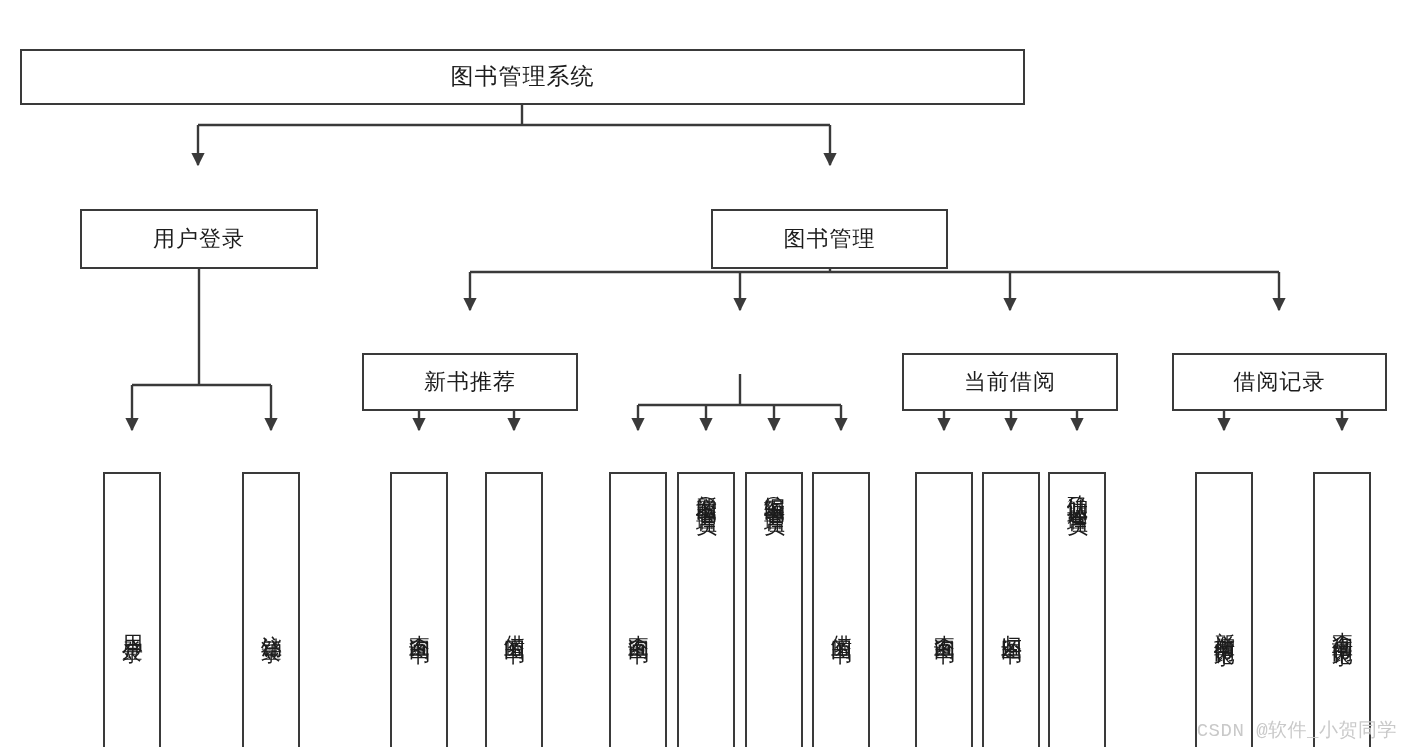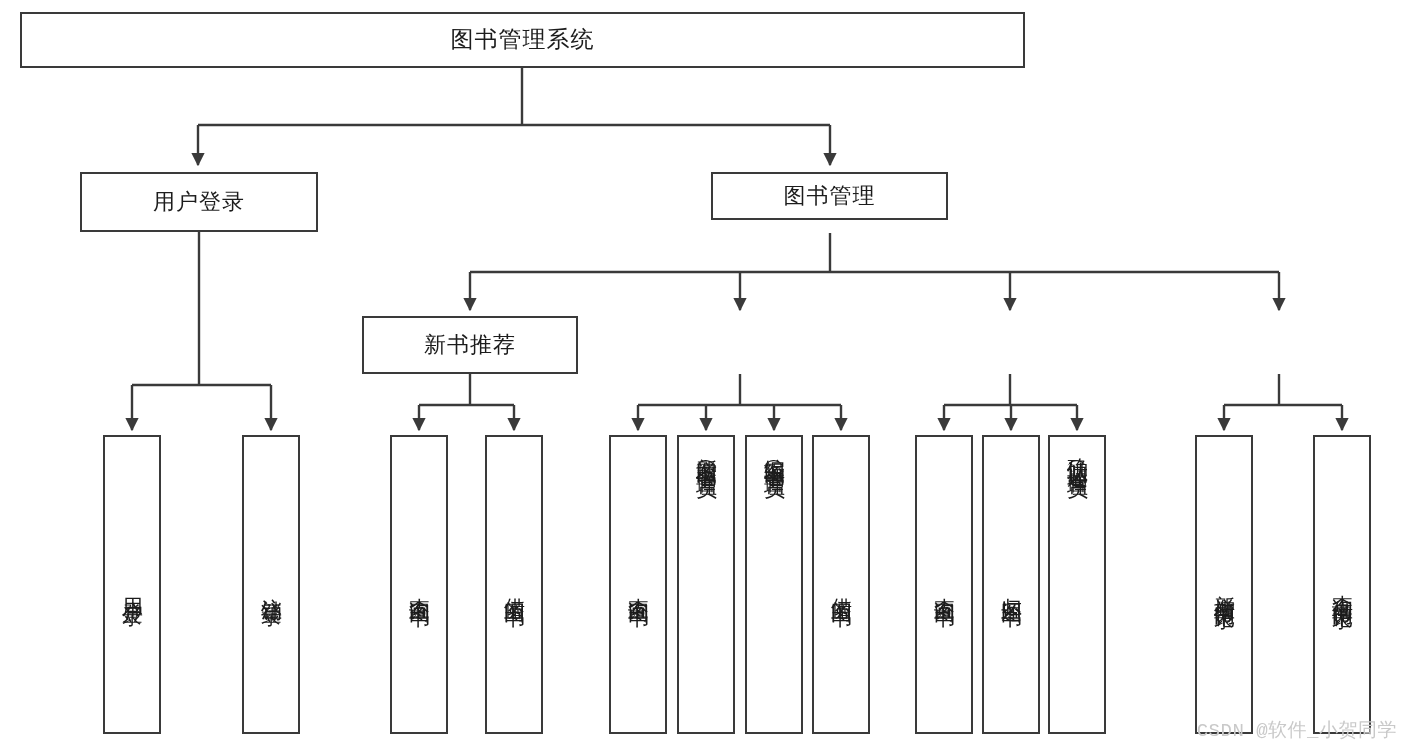--- a/index.html
+++ b/index.html
@@ -25,20 +25,21 @@
   }
   .node {
     position: absolute;
     box-sizing: border-box;
     background: #ffffff;
     border: 2px solid #3a3a3a;
     display: flex;
     align-items: center;
     justify-content: center;
     color: #1c1c1c;
+    margin-top: 37px;
   }
   .node-label {
     display: block;
     text-align: center;
     line-height: 1.18;
     white-space: pre;
   }
   .node.horiz .node-label {
     font-size: 22px;
     letter-spacing: 1px;
@@ -128,27 +129,33 @@
     </g>
   </svg>
 
   <div class="node root horiz" style="left:20px; top:12px; width:1005px; height:56px;">
     <span class="node-label">图书管理系统</span>
   </div>
 
   <div class="node horiz" style="left:80px; top:172px; width:238px; height:60px;">
     <span class="node-label">用户登录</span>
   </div>
-  <div class="node horiz" style="left:711px; top:172px; width:237px; height:48px;">
+  <div class="node horiz" style="left:711px; top:172px; width:237px; height:60px;">
     <span class="node-label">图书管理</span>
   </div>
 
   <div class="node horiz" style="left:362px; top:316px; width:216px; height:58px;justify-content:center;">
     <span class="node-label">新书推荐</span>
   </div>
+  <div class="node horiz" style="left:902px; top:316px; width:216px; height:58px;">
+    <span class="node-label">当前借阅</span>
+  </div>
+  <div class="node horiz" style="left:1172px; top:316px; width:215px; height:58px;">
+    <span class="node-label">借阅记录</span>
+  </div>
 
   <div class="node leaf pad-top" style="left:103px; top:435px; width:58px; height:299px;">
     <span class="node-label">用户登录</span>
   </div>
   <div class="node leaf pad-top" style="left:242px; top:435px; width:58px; height:299px;">
     <span class="node-label">注销登录</span>
   </div>
 
   <div class="node leaf pad-top" style="left:390px; top:435px; width:58px; height:299px;">
     <span class="node-label">查询图书</span>

